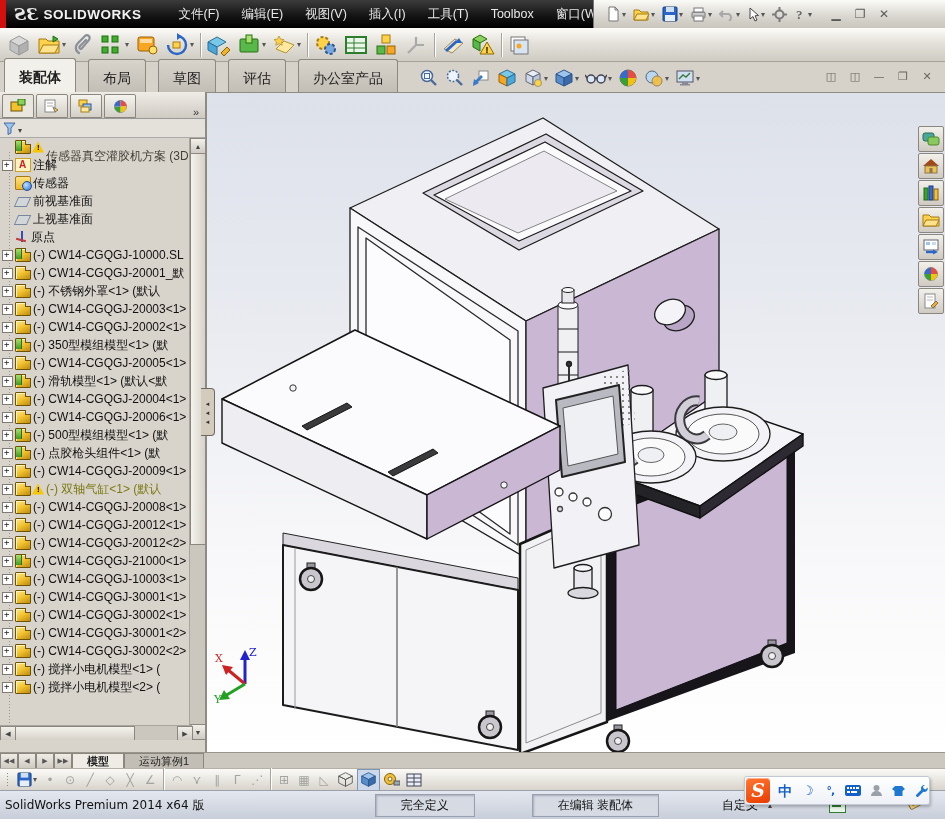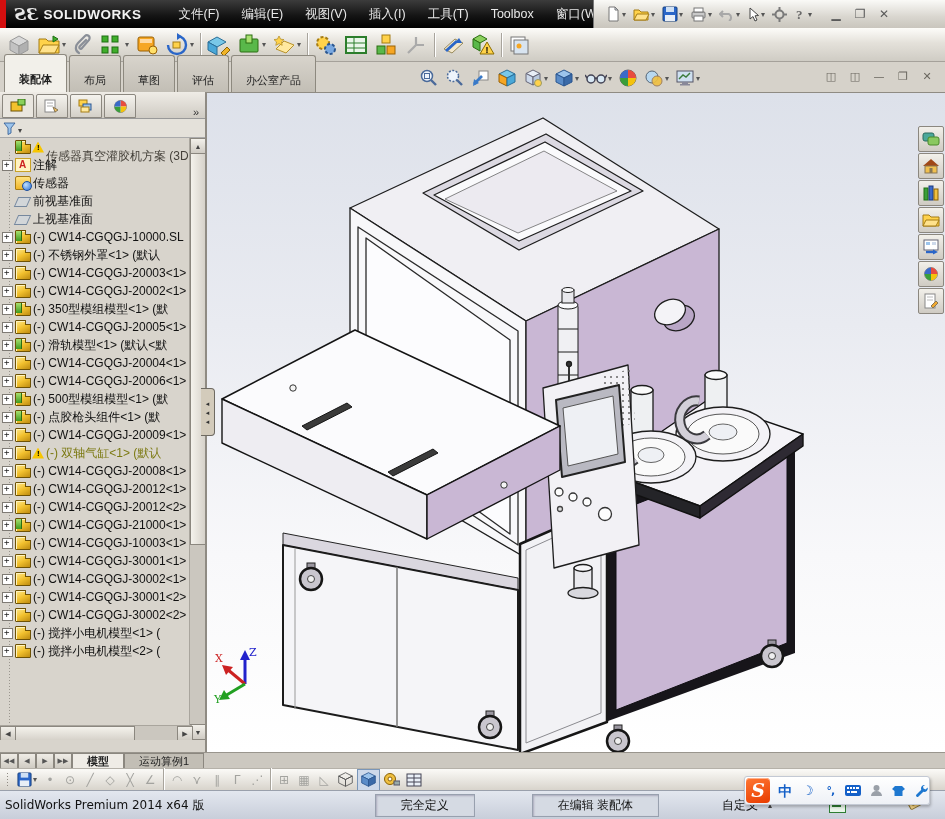--- a/index.html
+++ b/index.html
@@ -25,22 +25,22 @@
     color:#5a5a5a;font-size:12px;font-family:"DejaVu Sans",sans-serif;}
   
   .toolbar2{position:absolute;left:0;top:28px;width:945px;height:34px;
     background:linear-gradient(180deg,#fdfcf9,#e4e1da 45%,#cfccc4);border-bottom:1px solid #a5a19a;
     display:flex;align-items:center;padding-left:4px;box-sizing:border-box;}
   .tbtn{display:flex;align-items:center;height:28px;padding:0 2px;border:1px solid transparent;border-radius:2px;}
   .tsep{width:1px;height:24px;background:#a8a49c;margin:0 3px;box-shadow:1px 0 0 #fff;}
   
   .tabrow{position:absolute;left:0;top:62px;width:945px;height:30px;background:#d6d2ca;}
   .cmdtabs{position:absolute;left:4px;bottom:0;display:flex;align-items:flex-end;height:24px;}
-  .cmdtab{font-size:11px;color:#222;background:linear-gradient(180deg,#d8d4cc,#c2beb5);
-    border:1px solid #8d897f;border-bottom:none;padding:17px 14px 4px;margin-right:2px;border-radius:3px 3px 0 0;}
+  .cmdtab{font-size:14px;color:#222;background:linear-gradient(180deg,#d8d4cc,#c2beb5);
+    border:1px solid #8d897f;border-bottom:none;padding:10px 14px 4px;margin-right:12px;border-radius:3px 3px 0 0;}
   .cmdtab.active{background:#f2f0ea;font-weight:bold;padding-bottom:6px;position:relative;top:1px;}
   .headsup{position:absolute;left:416px;top:3px;display:flex;align-items:center;}
   .hbtn{display:flex;align-items:center;height:24px;padding:0 2px;border:1px solid transparent;}
   .docwin{position:absolute;right:6px;top:4px;display:flex;}
   .dwb{width:24px;height:20px;display:flex;align-items:center;justify-content:center;color:#6a675f;
     font-size:11px;font-family:"DejaVu Sans",sans-serif;}
   
   .main{position:absolute;left:0;top:92px;width:945px;height:660px;}
   .panel{position:absolute;left:0;top:0;width:207px;height:660px;background:#d8d4cc;
     border-right:2px solid #8f8b83;box-sizing:border-box;}
@@ -517,25 +517,37 @@
     <span class="ticon"></span>
 
     <span class="lbl">前视基准面</span>
   </div>
             <div class="trow icon-plane">
     <span class="expander hid"></span>
     <span class="ticon"></span>
 
     <span class="lbl">上视基准面</span>
   </div>
+            <div class="trow icon-origin">
+    <span class="expander hid"></span>
+    <span class="ticon"></span>
+
+    <span class="lbl">原点</span>
+  </div>
             <div class="trow icon-part-green">
     <span class="expander"></span>
     <span class="ticon"></span>
 
     <span class="lbl">(-) CW14-CGQGJ-10000.SL</span>
+  </div>
+            <div class="trow icon-part">
+    <span class="expander"></span>
+    <span class="ticon"></span>
+
+    <span class="lbl">(-) CW14-CGQGJ-20001_默</span>
   </div>
             <div class="trow icon-part">
     <span class="expander"></span>
     <span class="ticon"></span>
 
     <span class="lbl">(-) 不锈钢外罩&lt;1&gt; (默认</span>
   </div>
             <div class="trow icon-part">
     <span class="expander"></span>
     <span class="ticon"></span>

